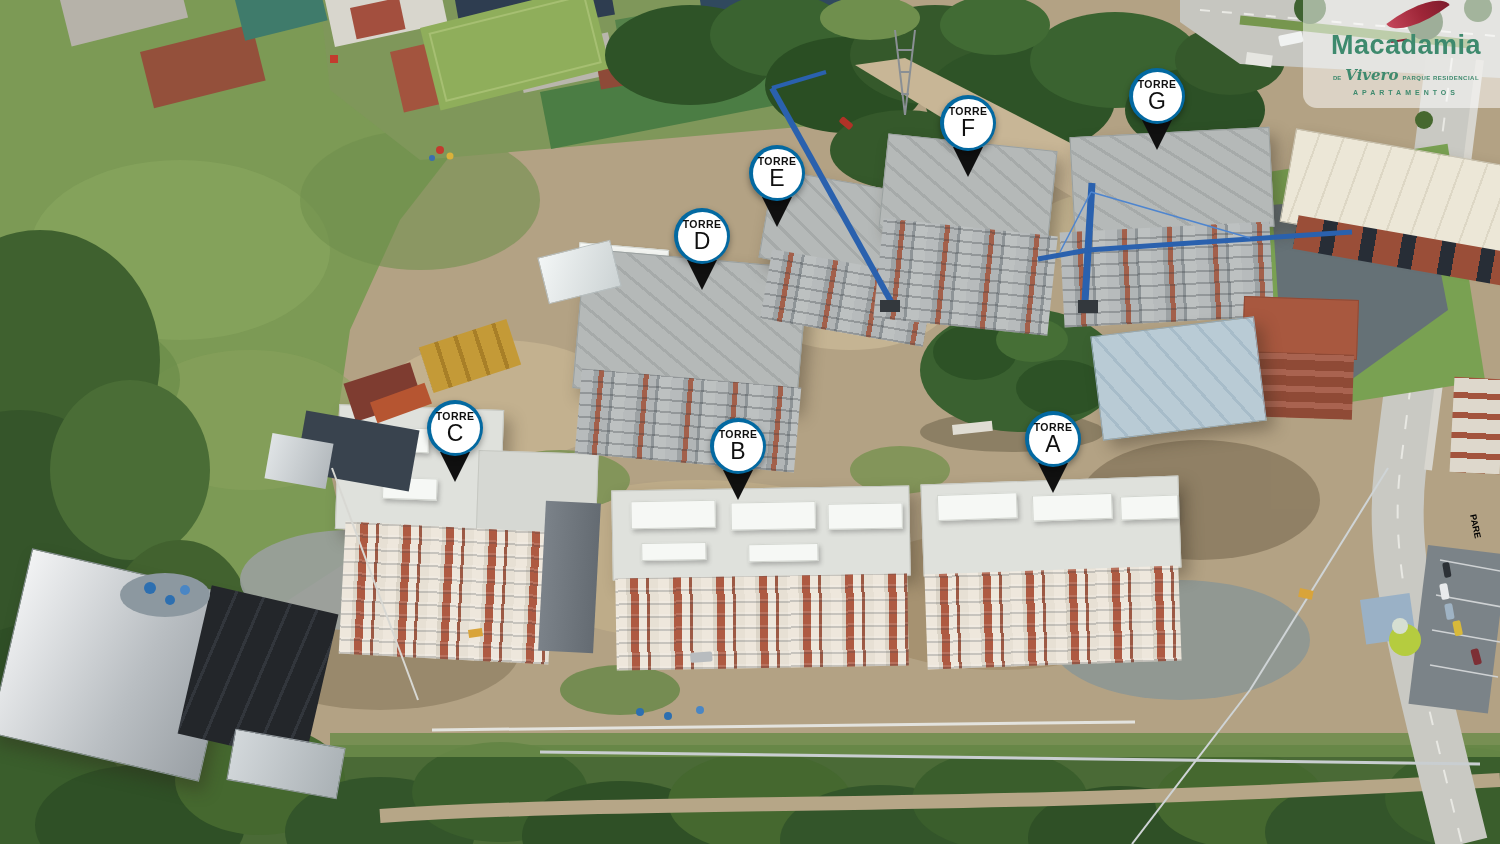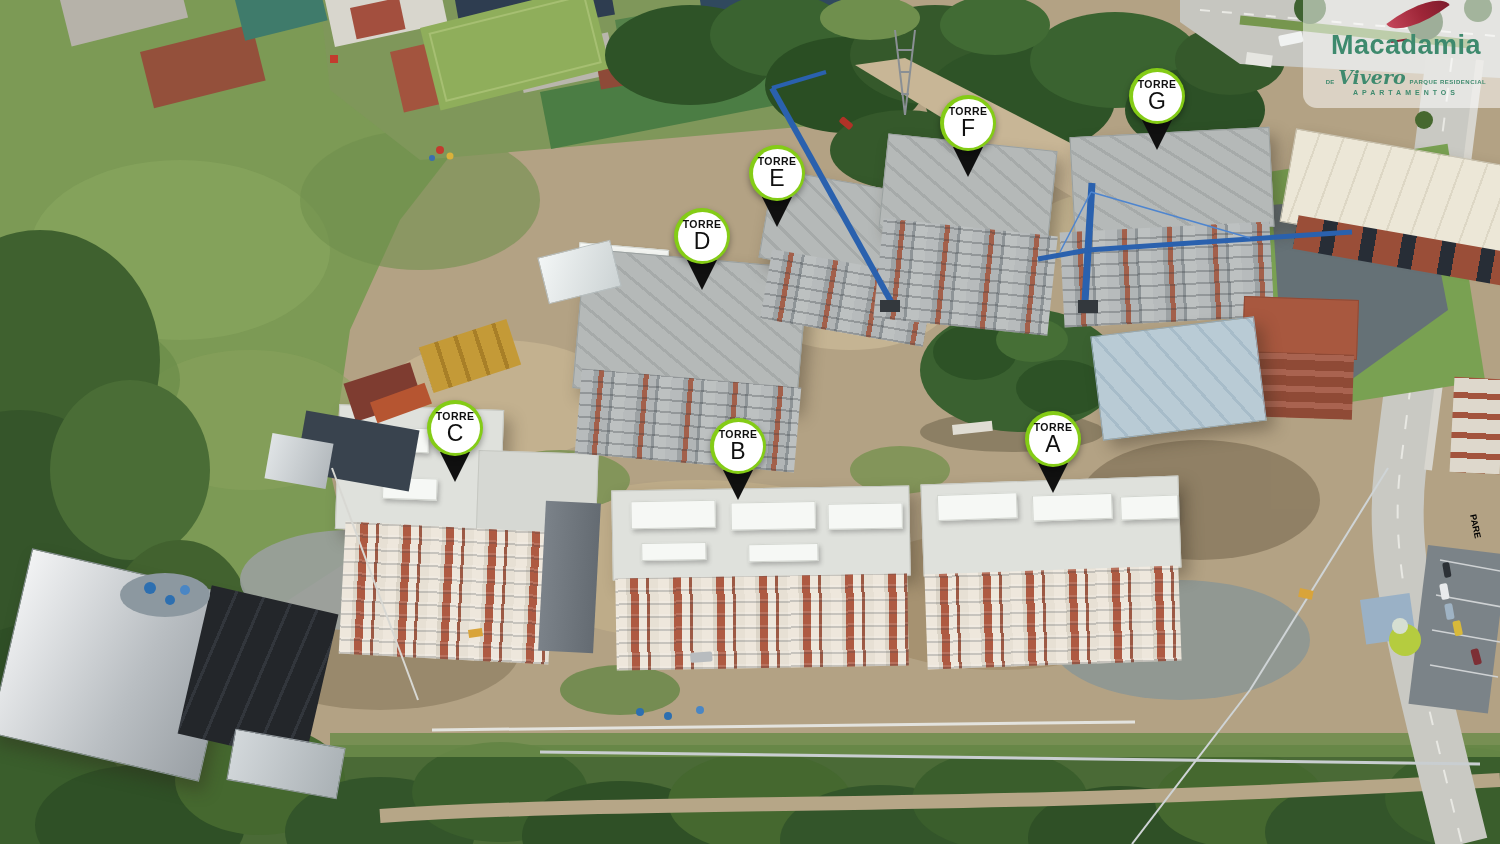--- a/index.html
+++ b/index.html
@@ -21,38 +21,38 @@
   .roof-conc{background:
     repeating-linear-gradient(35deg, rgba(120,125,125,.25) 0 3px, transparent 3px 17px),#b5b9b8;
     border:1px solid #9aa09f;}
   .roofbox{position:absolute;background:#f6f8f5;border:1px solid #d3d6d0;box-shadow:2px 3px 4px rgba(60,60,60,.3);}
   .sidewall{background:linear-gradient(90deg,#7b8289,#646b72);}
   
   #markers{z-index:40}
   .pin{position:absolute;width:0;height:0;}
   .pin-tail{position:absolute;left:-15px;top:-30px;width:30px;height:30px;background:#101010;
             clip-path:polygon(0 0,100% 0,50% 100%);}
-  .pin-head{position:absolute;left:-28px;top:-82px;width:56px;height:56px;background:#84cc16;border-radius:50%;
+  .pin-head{position:absolute;left:-28px;top:-82px;width:56px;height:56px;background:#0369a1;border-radius:50%;
             box-shadow:0 3px 6px rgba(0,0,0,.35);}
   .pin-face{position:absolute;inset:3.5px;background:#ffffff;border-radius:50%;
             display:flex;flex-direction:column;align-items:center;justify-content:center;}
   .pin-torre{font-size:10.5px;font-weight:700;letter-spacing:.4px;color:#101010;line-height:1;}
   .pin-letter{font-size:23px;font-weight:500;color:#101010;line-height:1;margin-top:1px;}
   
   .logo-panel{position:absolute;left:1303px;top:-14px;width:210px;height:122px;z-index:50;
               background:rgba(255,255,255,.52);border-radius:14px;}
   .logo-leaf{position:absolute;left:84px;top:17px;width:62px;height:23px;
              background:linear-gradient(100deg,#c4475a,#9e2638 55%,#7e1c2c);
              border-radius:0 100% 0 100%;transform:rotate(-37deg);}
   .logo-leaf::after{content:'';position:absolute;left:-8px;top:20px;width:16px;height:2px;background:#8e2334;transform:rotate(28deg);}
   .logo-brand{position:absolute;left:0;right:4px;top:44px;text-align:center;
               font-size:27px;font-weight:700;letter-spacing:.5px;color:#3e8a6e;}
   .logo-line2{position:absolute;left:0;right:4px;top:80px;display:flex;align-items:baseline;justify-content:center;gap:4px;color:#3e8a6e;}
   .logo-de{font-size:6px;font-weight:700;}
-  .logo-vivero{font-size:19px;font-style:italic;font-weight:700;font-family:"DejaVu Serif",serif;}
+  .logo-vivero{font-size:15px;font-style:italic;font-weight:700;font-family:"DejaVu Serif",serif;}
   .logo-tag{font-size:6px;font-weight:700;letter-spacing:.5px;}
   .logo-apart{position:absolute;left:0;right:4px;top:103px;text-align:center;
               font-size:7px;font-weight:700;letter-spacing:4px;color:#3e8a6e;}
 </style>
 </head>
 <body>
 
 <div class="scene">
 
   <svg id="terrain" class="lyr" viewBox="0 0 1500 844">

